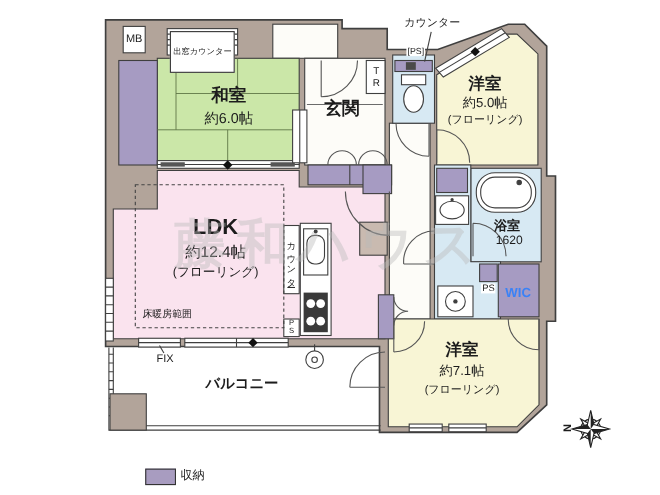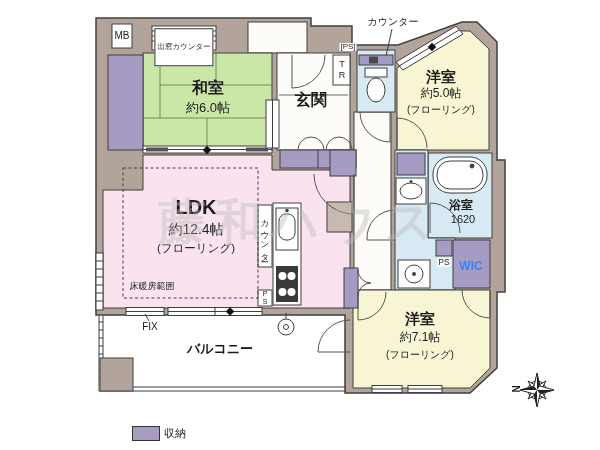--- a/index.html
+++ b/index.html
@@ -174,21 +174,21 @@
     <circle cx="537" cy="390" r="9" fill="none"></circle>
     <path d="M528,381 L537,386 L546,381 L541,390 L546,399 L537,394 L528,399 L533,390 Z" fill="#fff"></path>
     <path d="M520,390 L534,386 L537,373 L540,386 L554,390 L540,394 L537,407 L534,394 Z" fill="#fff"></path>
     <path d="M537,373 L540,386 L537,390 Z M554,390 L540,394 L537,390 Z M537,407 L534,394 L537,390 Z M520,390 L534,386 L537,390 Z" fill="#222" stroke="none"></path>
   </g>
 </svg>
 
 <div class="lbl" style="left:122px;top:36px;font-size:10px;">MB</div>
 <div class="lbl boxed" style="left:184px;top:47px;font-size:7.5px;">出窓カウンター</div>
 <div class="lbl" style="left:393px;top:22px;font-size:10px;">カウンター</div>
-<div class="lbl whitebg" style="left:348px;top:47px;font-size:8px;text-align:right;">[PS]</div>
+<div class="lbl whitebg" style="left:378px;top:47px;font-size:8px;text-align:right;">[PS]</div>
 <div class="lbl vert" style="left:341.5px;top:70px;font-size:9px;">TR</div>
 <div class="lbl name" style="left:311px;top:100px;font-size:16px;">玄関</div>
 
 <div class="lbl name" style="left:208px;top:88px;font-size:16px;">和室</div>
 <div class="lbl" style="left:208px;top:107px;font-size:13px;">約6.0帖</div>
 
 <div class="lbl name" style="left:441px;top:76px;font-size:15px;">洋室</div>
 <div class="lbl" style="left:441px;top:93px;font-size:12px;text-align:right;">約5.0帖</div>
 <div class="lbl" style="left:441px;top:110px;font-size:10px;">(フローリング)</div>
 

